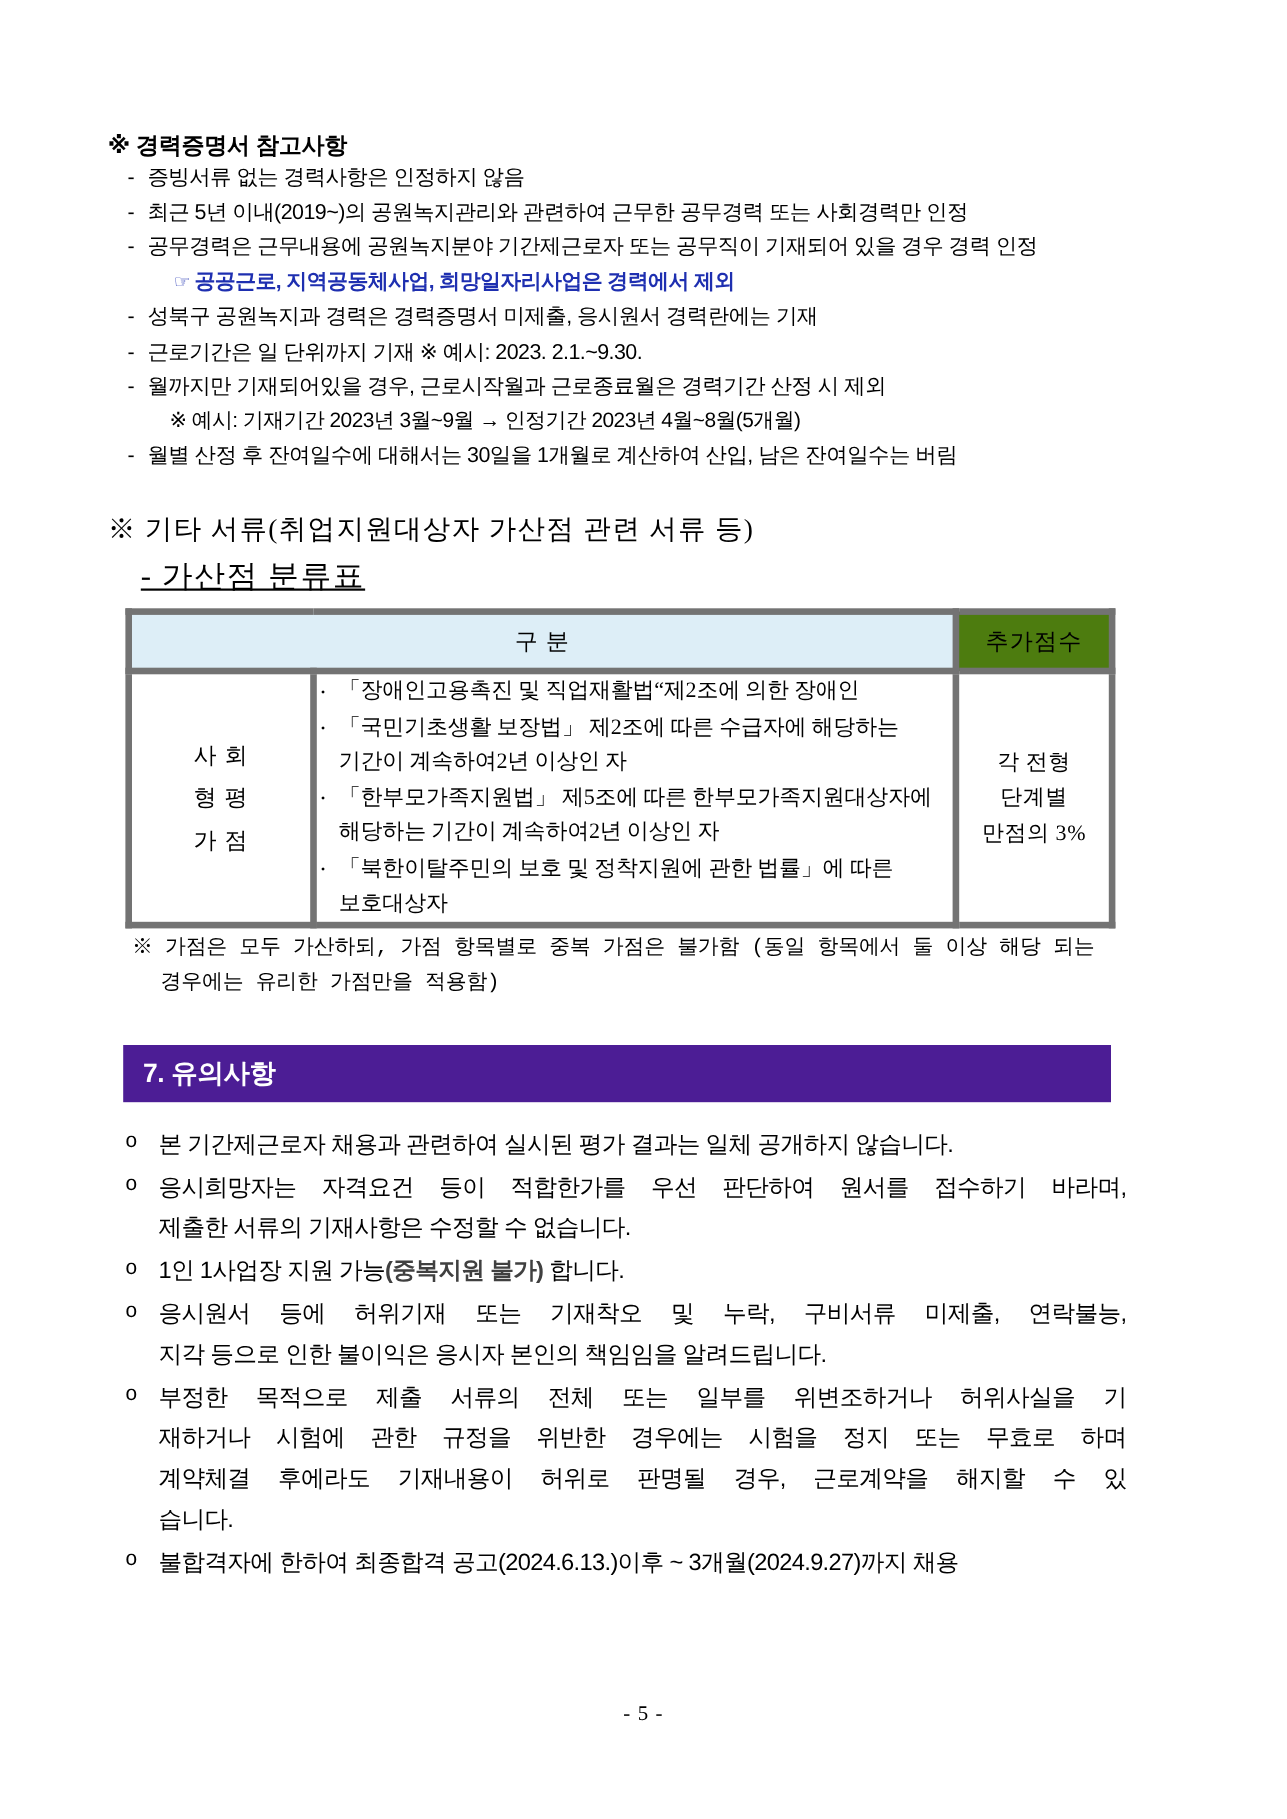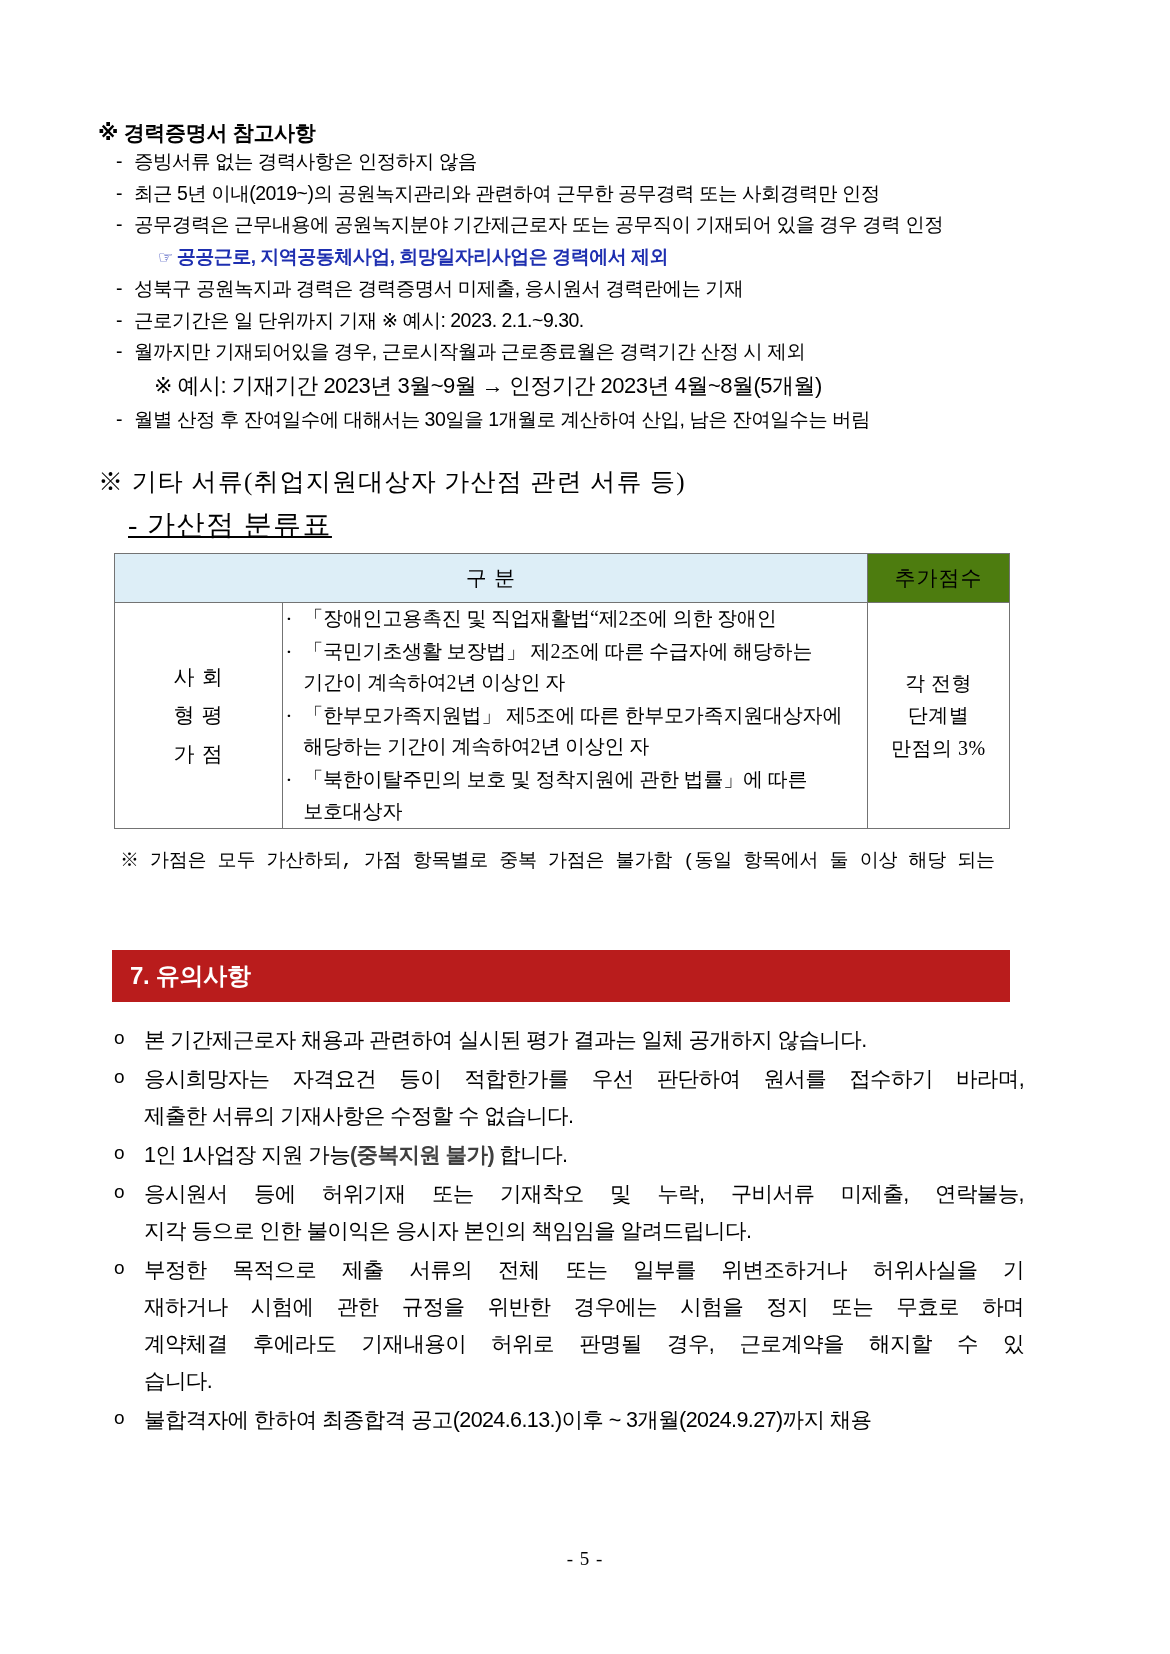--- a/index.html
+++ b/index.html
@@ -53,21 +53,21 @@
     white-space: nowrap;
     padding-left: 36px;
     position: relative;
   }
   .note-list li .dash {
     position: absolute;
     left: 18px;
     top: 0;
   }
   .note-sub {
-    font-size: 22px;
+    font-size: 19px;
     line-height: 1.62;
     letter-spacing: -0.5px;
     padding-left: 56px;
     white-space: nowrap;
   }
   .note-blue {
     color: #1e2fb0;
     font-weight: bold;
     font-size: 19px;
     line-height: 1.7;
@@ -104,21 +104,21 @@
   .score-table {
     position: absolute;
     left: 114px;
     top: 553px;
     width: 896px;
     border-collapse: collapse;
     table-layout: fixed;
     font-family: "Liberation Serif", "DejaVu Serif", serif;
   }
   .score-table th, .score-table td {
-    border: 1px solid #737373;
+    border: 6px solid #737373;
     padding: 0;
     vertical-align: middle;
   }
   .score-table thead th {
     background: #ddeef7;
     height: 48px;
     font-weight: normal;
     font-size: 21px;
     letter-spacing: 1px;
     text-align: center;
@@ -336,23 +336,24 @@
           <span class="r">각 전형</span>
           <span class="r">단계별</span>
           <span class="r">만점의 3%</span>
         </td>
       </tr>
     </tbody>
   </table>
 
   <div class="table-foot">
     <div>※ 가점은 모두 가산하되, 가점 항목별로 중복 가점은 불가함 (동일 항목에서 둘 이상 해당 되는</div>
+    <div class="l2">경우에는 유리한 가점만을 적용함)</div>
   </div>
 
-  <div class="banner" style="background: #b91c1c;">
+  <div class="banner" style="background: #4c1d95;">
     <span class="banner-text gothic">7. 유의사항</span>
   </div>
 
   <ul class="notice-list gothic">
 
     <li>
       <span class="marker">o</span>
       <span class="ln">본 기간제근로자 채용과 관련하여 실시된 평가 결과는 일체 공개하지 않습니다.</span>
     </li>
 

